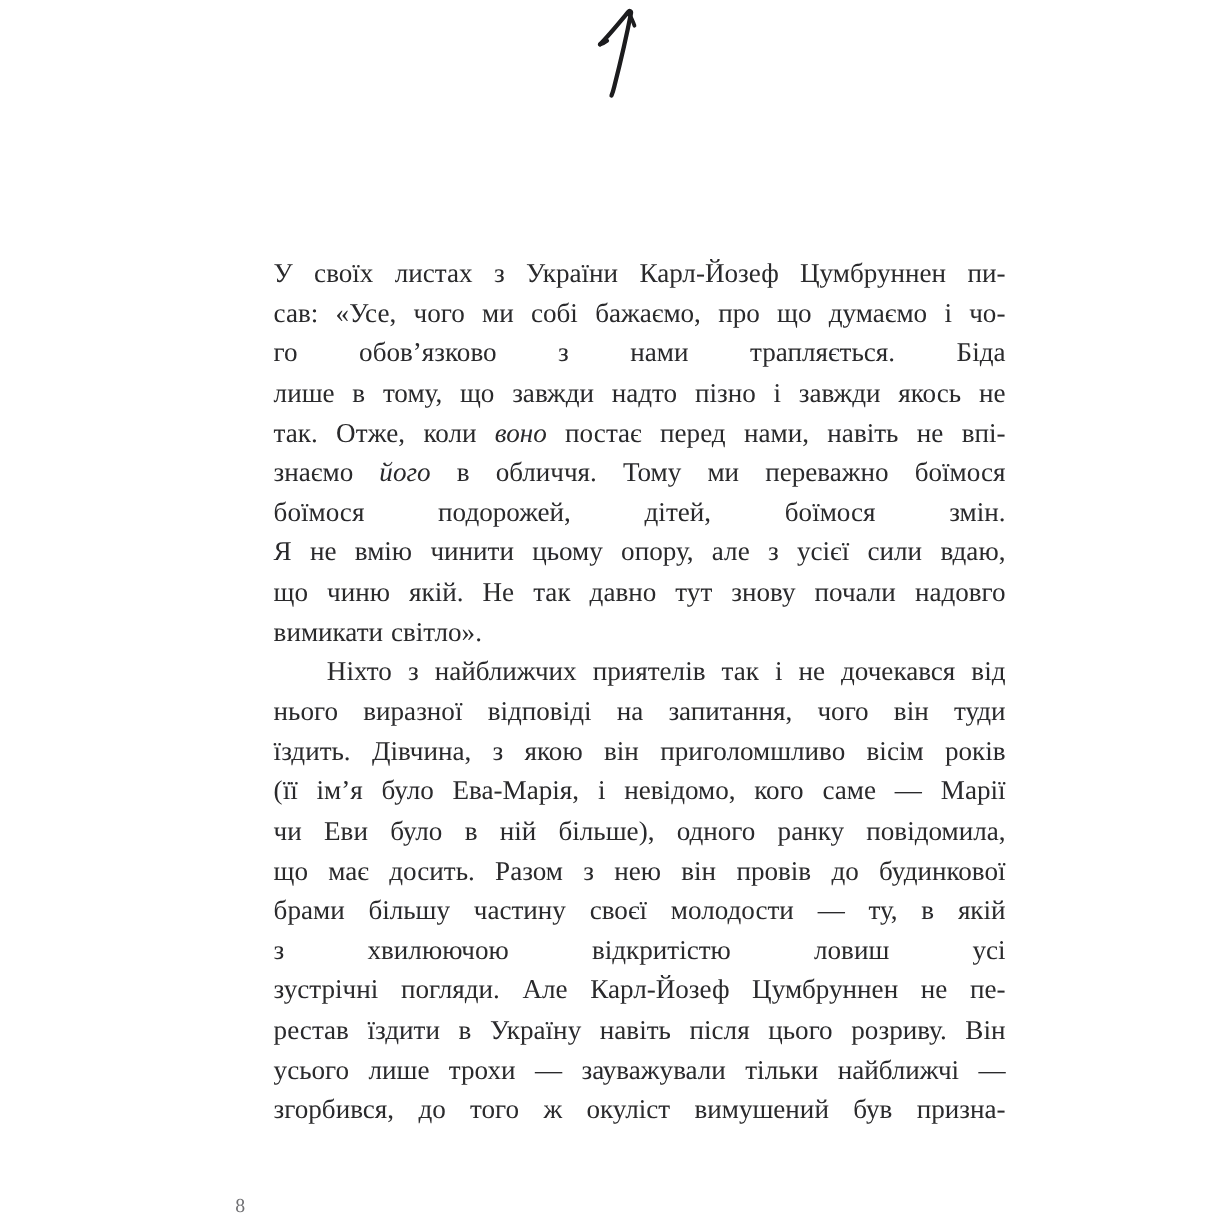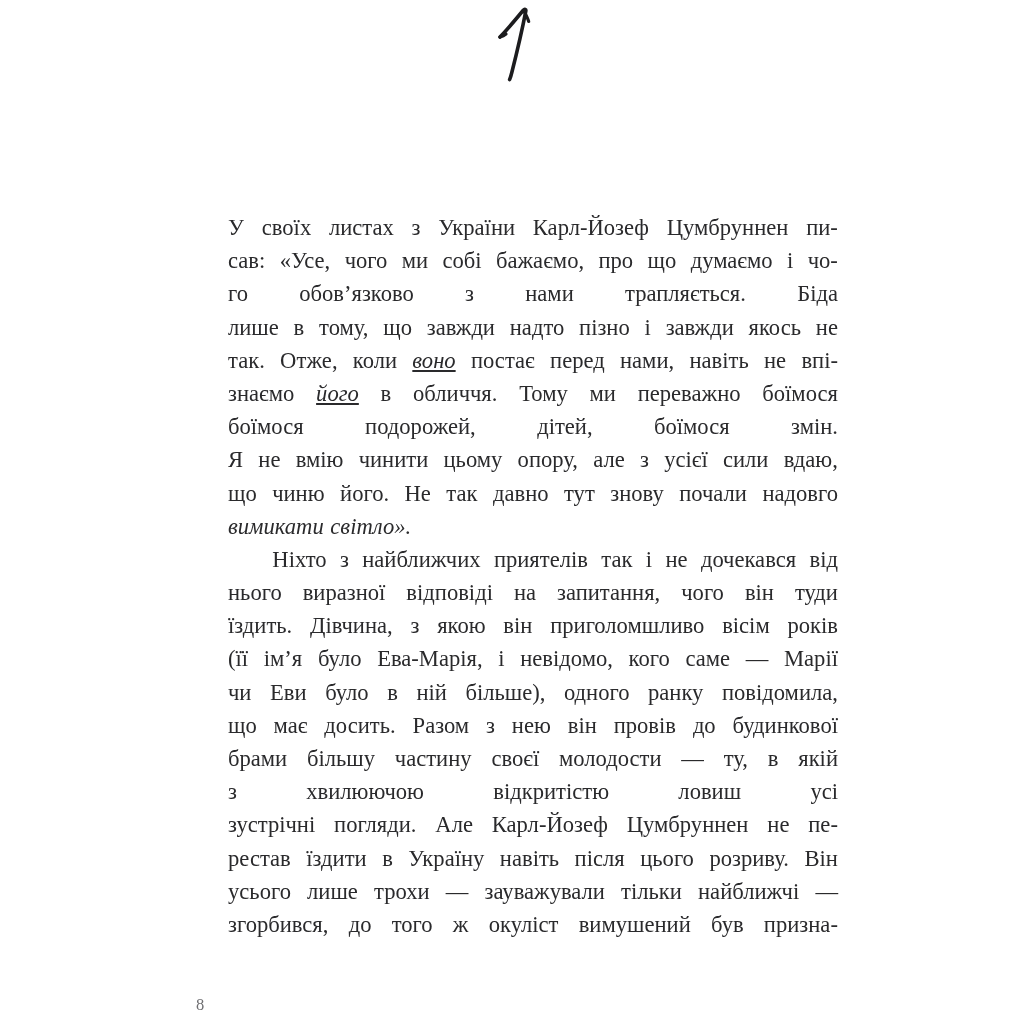--- a/index.html
+++ b/index.html
@@ -70,28 +70,26 @@
   }
   
   .line.last {
     justify-content: flex-start;
   }
   .line.last .w + .w {
     margin-left: 0;
   }
   .line.last .w {
     margin-right: 6.6px;
-    font-style: italic;
   }
   .w {
     display: inline-block;
   }
   .it {
     font-style: italic;
-    text-decoration: underline;
   }
   .indent {
     display: inline-block;
     width: 31px;
     flex: 0 0 auto;
   }
 
   
   .folio {
     position: absolute;
@@ -120,21 +118,21 @@
   <div class="text-block">
     <div class="para" id="para-1">
         <div class="line just"><span class="w">У</span><span class="w">своїх</span><span class="w">листах</span><span class="w">з</span><span class="w">України</span><span class="w">Карл-Йозеф</span><span class="w">Цумбруннен</span><span class="w">пи-</span></div>
         <div class="line just"><span class="w">сав:</span><span class="w">«Усе,</span><span class="w">чого</span><span class="w">ми</span><span class="w">собі</span><span class="w">бажаємо,</span><span class="w">про</span><span class="w">що</span><span class="w">думаємо</span><span class="w">і</span><span class="w">чо-</span></div>
         <div class="line just"><span class="w">го</span><span class="w">обов’язково</span><span class="w">з</span><span class="w">нами</span><span class="w">трапляється.</span><span class="w">Біда</span></div>
         <div class="line just"><span class="w">лише</span><span class="w">в</span><span class="w">тому,</span><span class="w">що</span><span class="w">завжди</span><span class="w">надто</span><span class="w">пізно</span><span class="w">і</span><span class="w">завжди</span><span class="w">якось</span><span class="w">не</span></div>
         <div class="line just"><span class="w">так.</span><span class="w">Отже,</span><span class="w">коли</span><span class="w it">воно</span><span class="w">постає</span><span class="w">перед</span><span class="w">нами,</span><span class="w">навіть</span><span class="w">не</span><span class="w">впі-</span></div>
         <div class="line just"><span class="w">знаємо</span><span class="w it">його</span><span class="w">в</span><span class="w">обличчя.</span><span class="w">Тому</span><span class="w">ми</span><span class="w">переважно</span><span class="w">боїмося</span></div>
         <div class="line just"><span class="w">боїмося</span><span class="w">подорожей,</span><span class="w">дітей,</span><span class="w">боїмося</span><span class="w">змін.</span></div>
         <div class="line just"><span class="w">Я</span><span class="w">не</span><span class="w">вмію</span><span class="w">чинити</span><span class="w">цьому</span><span class="w">опору,</span><span class="w">але</span><span class="w">з</span><span class="w">усієї</span><span class="w">сили</span><span class="w">вдаю,</span></div>
-        <div class="line just"><span class="w">що</span><span class="w">чиню</span><span class="w">його.</span><span class="w">Не</span><span class="w">так</span><span class="w">давно</span><span class="w">тут</span><span class="w">знову</span><span class="w">почали</span><span class="w">надовго</span></div>
+        <div class="line just"><span class="w">що</span><span class="w">чиню</span><span class="w">якій.</span><span class="w">Не</span><span class="w">так</span><span class="w">давно</span><span class="w">тут</span><span class="w">знову</span><span class="w">почали</span><span class="w">надовго</span></div>
         <div class="line last"><span class="w">вимикати</span><span class="w">світло».</span></div>
       </div>
     <div class="para" id="para-2">
         <div class="line just"><span class="indent"></span><span class="w">Ніхто</span><span class="w">з</span><span class="w">найближчих</span><span class="w">приятелів</span><span class="w">так</span><span class="w">і</span><span class="w">не</span><span class="w">дочекався</span><span class="w">від</span></div>
         <div class="line just"><span class="w">нього</span><span class="w">виразної</span><span class="w">відповіді</span><span class="w">на</span><span class="w">запитання,</span><span class="w">чого</span><span class="w">він</span><span class="w">туди</span></div>
         <div class="line just"><span class="w">їздить.</span><span class="w">Дівчина,</span><span class="w">з</span><span class="w">якою</span><span class="w">він</span><span class="w">приголомшливо</span><span class="w">вісім</span><span class="w">років</span></div>
         <div class="line just"><span class="w">(її</span><span class="w">ім’я</span><span class="w">було</span><span class="w">Ева-Марія,</span><span class="w">і</span><span class="w">невідомо,</span><span class="w">кого</span><span class="w">саме</span><span class="w">—</span><span class="w">Марії</span></div>
         <div class="line just"><span class="w">чи</span><span class="w">Еви</span><span class="w">було</span><span class="w">в</span><span class="w">ній</span><span class="w">більше),</span><span class="w">одного</span><span class="w">ранку</span><span class="w">повідомила,</span></div>
         <div class="line just"><span class="w">що</span><span class="w">має</span><span class="w">досить.</span><span class="w">Разом</span><span class="w">з</span><span class="w">нею</span><span class="w">він</span><span class="w">провів</span><span class="w">до</span><span class="w">будинкової</span></div>
         <div class="line just"><span class="w">брами</span><span class="w">більшу</span><span class="w">частину</span><span class="w">своєї</span><span class="w">молодости</span><span class="w">—</span><span class="w">ту,</span><span class="w">в</span><span class="w">якій</span></div>

